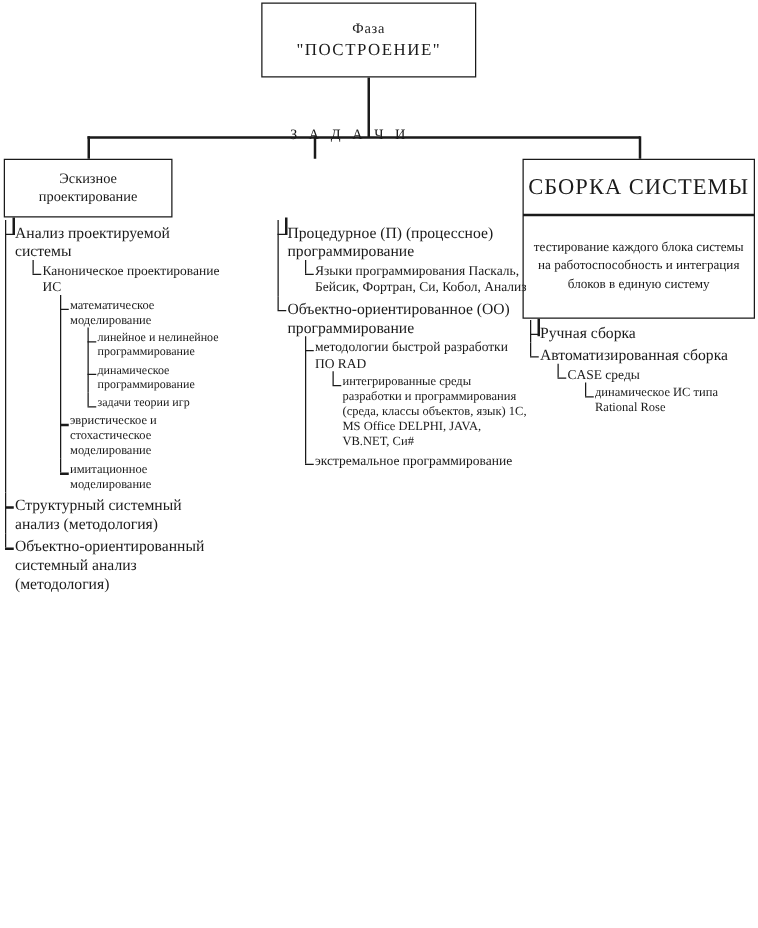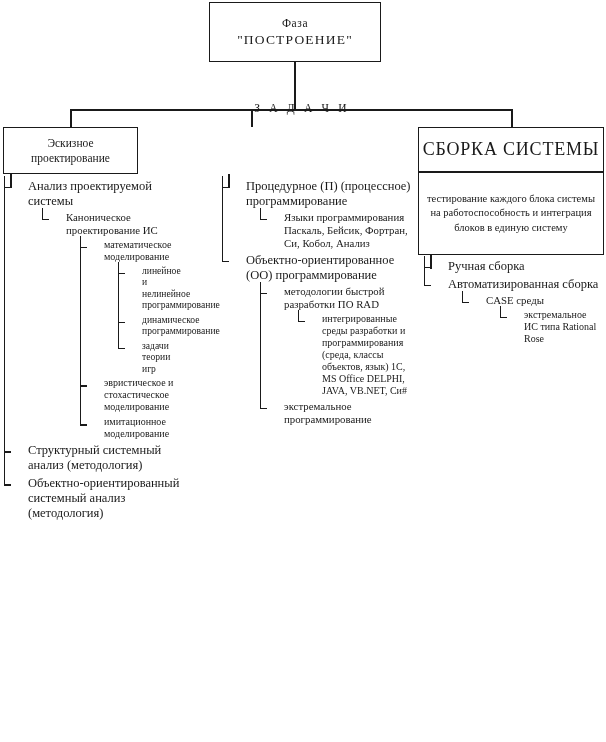--- a/index.html
+++ b/index.html
@@ -41,21 +41,21 @@
     width: 172px; height: 60px;
     font-size: 11.5px;
   }
   #phase-box .l1 { letter-spacing: 0.6px; }
   #phase-box .l2 { font-size: 13.5px; letter-spacing: 1.2px; margin-top: 2px; }
 
   #tasks-label {
     position: absolute;
     left: 232px; top: 102px;
     width: 140px;
-    text-align: center;
+    text-align: left;
     font-size: 11.5px;
     letter-spacing: 3.2px;
     font-weight: normal;
   }
 
   #col1-box {
     left: 3px; top: 127px;
     width: 135px; height: 47px;
     font-size: 11.5px;
   }
@@ -86,21 +86,21 @@
   .hline { height: 1.5px; }
   .vline { width: 1.5px; }
 
   
   .tree {
     position: absolute;
     font-size: 11px;
   }
   .node {
     position: relative;
-    padding-left: 24px;
+    padding-left: 8px;
     margin-bottom: 3px;
     line-height: 1.2;
   }
   
   .node::before {
     content: "";
     position: absolute;
     left: 0; top: -3px;
     width: 1.3px;
     height: 11px;
@@ -259,21 +259,21 @@
       <span class="txt">Ручная сборка</span>
     </div>
 
     <div class="node lvl1">
       <span class="txt">Автоматизированная сборка</span>
       <div class="children">
         <div class="node lvl2">
           <span class="txt">CASE среды</span>
           <div class="children">
             <div class="node lvl3">
-              <span class="txt">экстремальное ИС типа Rational Rose</span>
+              <span class="txt">динамическое ИС типа Rational Rose</span>
             </div>
           </div>
         </div>
       </div>
     </div>
 
   </div>
 
 </div>
 

